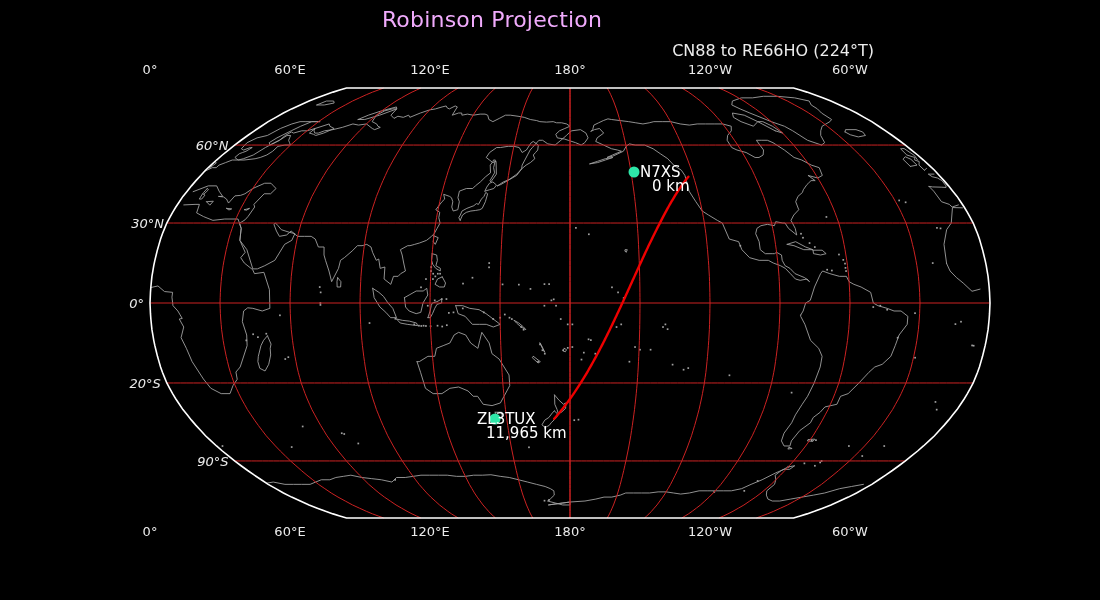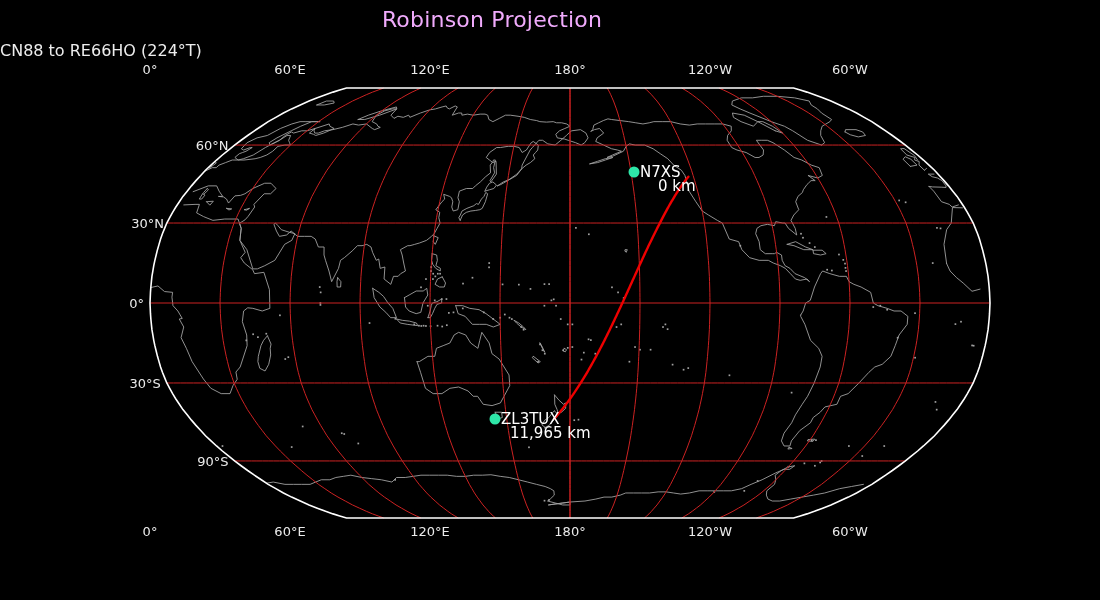--- a/index.html
+++ b/index.html
@@ -28,21 +28,21 @@
     text-align: center;
     font-size: 22px;
     color: #f0abfc;
     letter-spacing: 0.2px;
   }
   .subtitle {
     position: absolute;
     left: 0;
     top: 41px;
     width: 874px;
-    text-align: left;
+    text-align: right;
     font-size: 16px;
     color: #ededed;
   }
   .map-svg {
     position: absolute;
     left: 0;
     top: 0;
     width: 1100px;
     height: 600px;
   }
@@ -50,20 +50,21 @@
     position: absolute;
     font-size: 13px;
     color: #ebebeb;
     white-space: nowrap;
   }
   .tick-top, .tick-bottom {
     transform: translateX(-50%);
   }
   .tick-left {
     transform: translate(-100%, -50%);
+    font-style: italic;
   }
   .pt-label {
     position: absolute;
     font-size: 15px;
     color: #ffffff;
     white-space: nowrap;
     line-height: 13.5px;
   }
 </style>
 </head>
@@ -322,27 +323,27 @@
       <div class="tick-label tick-top" style="left: 150px; top: 62px;">0°</div>
       <div class="tick-label tick-bottom" style="left: 290px; top: 524px;">60°E</div>
       <div class="tick-label tick-bottom" style="left: 430px; top: 524px;">120°E</div>
       <div class="tick-label tick-bottom" style="left: 570px; top: 524px;">180°</div>
       <div class="tick-label tick-bottom" style="left: 710px; top: 524px;">120°W</div>
       <div class="tick-label tick-bottom" style="left: 850px; top: 524px;">60°W</div>
       <div class="tick-label tick-bottom" style="left: 150px; top: 524px;">0°</div>
       <div class="tick-label tick-left" style="left: 228.588px; top: 145.061px;">60°N</div>
       <div class="tick-label tick-left" style="left: 164px; top: 223.02px;">30°N</div>
       <div class="tick-label tick-left" style="left: 144px; top: 303px;">0°</div>
-      <div class="tick-label tick-left" style="left: 160.8px; top: 382.98px;">30°S</div>
+      <div class="tick-label tick-left" style="left: 160.8px; top: 382.98px;">20°S</div>
       <div class="tick-label tick-left" style="left: 228.588px; top: 460.939px;">90°S</div>
     </div>
   <div id="label-layer">
       <div class="pt-label" style="left: 640px; top: 166px;">
         <div>N7XS</div>
-        <div style="margin-left: 18px;">0 km</div>
+        <div style="margin-left: 12px;">0 km</div>
       </div>
-      <div class="pt-label" style="left: 501px; top: 413px;">
+      <div class="pt-label" style="left: 477px; top: 413px;">
         <div>ZL3TUX</div>
         <div style="margin-left: 9px;">11,965 km</div>
       </div>
     </div>
 
 </div>
 
 </body></html>

